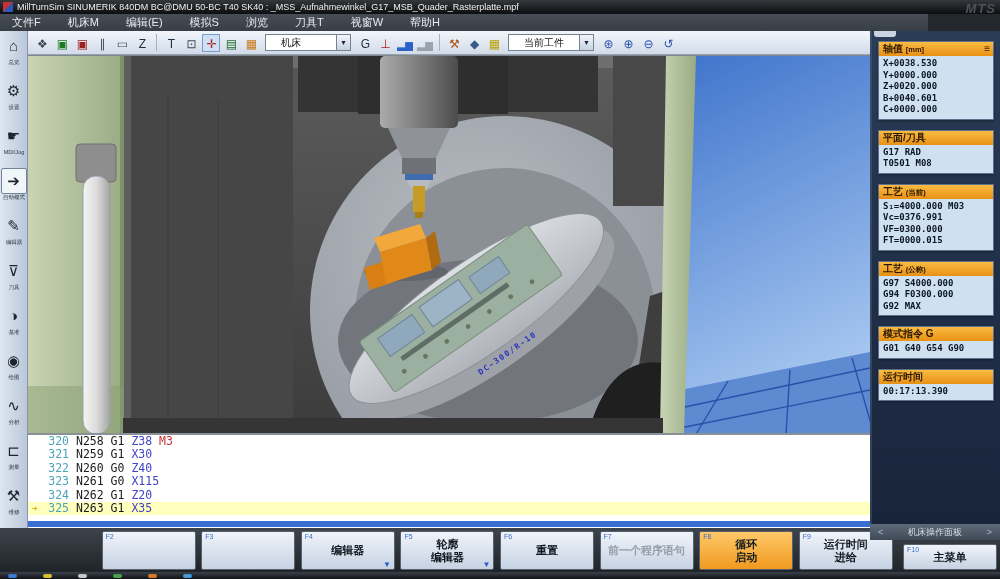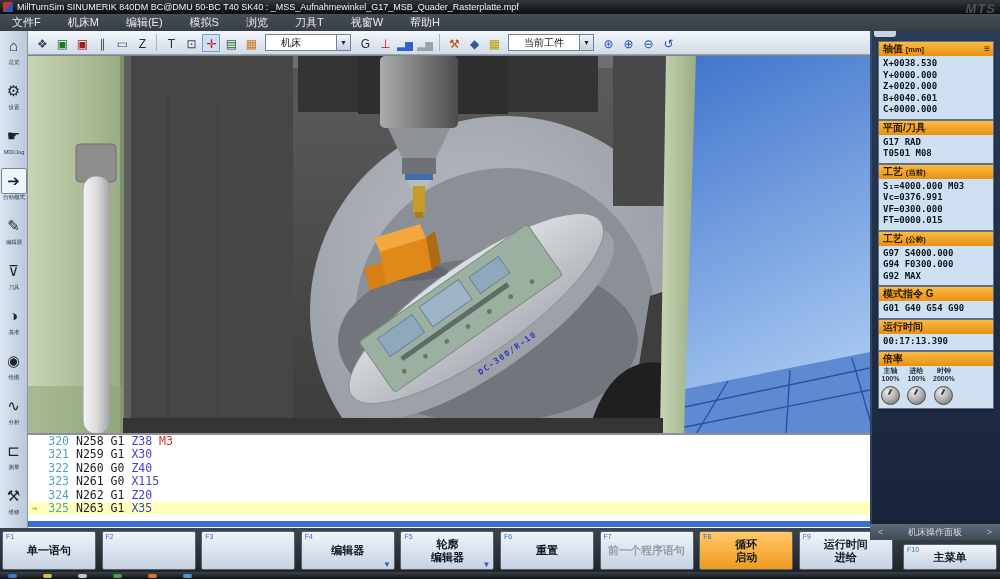--- a/index.html
+++ b/index.html
@@ -9,21 +9,21 @@
   
   .title-bar{position:absolute;left:0;top:0;width:1000px;height:14px;
     background:linear-gradient(#34383c,#0c0e10);color:#f0f0f0;font-size:9px;
     display:flex;align-items:center;gap:4px;padding-left:3px;box-sizing:border-box;}
   .app-icon{width:10px;height:10px;flex:0 0 10px;
     background:linear-gradient(135deg,#c83232 45%,#2858b8 55%);border-radius:1px;}
   .mts-logo{position:absolute;right:4px;top:1px;color:#4c5258;font-weight:bold;
     font-style:italic;font-size:13px;letter-spacing:1px;}
 
   
-  .menu-bar{position:absolute;left:0;top:14px;width:1000px;height:17px;
+  .menu-bar{position:absolute;left:0;top:14px;width:928px;height:17px;
     background:linear-gradient(#474d54,#383e45);color:#e8ecf0;font-size:11px;
     display:flex;align-items:center;gap:27px;padding-left:12px;box-sizing:border-box;}
   .menu-item{cursor:default;white-space:nowrap;}
 
   
   .toolbar{position:absolute;left:0;top:31px;right:130px;height:24px;
     background:linear-gradient(#f2f6fb,#d2dbe8);border-bottom:1px solid #98a2b0;
     display:flex;align-items:center;gap:2px;padding-left:33px;box-sizing:border-box;}
   .tb-icon{width:18px;height:18px;font-size:12px;line-height:18px;text-align:center;
     border:1px solid transparent;box-sizing:border-box;letter-spacing:-1px;overflow:hidden;}
@@ -60,21 +60,21 @@
   .ed-num{width:28px;text-align:right;color:#4aa4ba;flex:0 0 28px;margin-right:7px;}
   .tok-plain{color:#1a1a1a;} .tok-addr{color:#4343c8;} .tok-m{color:#c83030;}
   .ed-selbar{position:absolute;left:0;top:86px;width:842px;height:6px;background:#3a6ed0;}
 
   
   .right-panel{position:absolute;left:870px;top:31px;width:130px;height:493px;
     background:linear-gradient(#2a3c58,#18243a);border-left:2px solid #46587290;
     padding:10px 6px 0 6px;box-sizing:border-box;}
   .panel-tab{position:absolute;left:874px;top:31px;width:22px;height:6px;
     background:#c8d4e2;border-radius:0 0 3px 3px;}
-  .rp-section{margin-bottom:0;border:1px solid #60708c;box-shadow:0 1px 2px #00000060;}
+  .rp-section{margin-bottom:10px;border:1px solid #60708c;box-shadow:0 1px 2px #00000060;}
   .rp-header{background:linear-gradient(#f9bc42,#e89114);color:#2a1600;font-size:10px;
     font-weight:bold;height:14px;line-height:14px;padding:0 4px;position:relative;white-space:nowrap;}
   .rp-suffix{font-size:7.5px;}
   .rp-menu{position:absolute;right:3px;top:0;font-size:10px;color:#3a2400;cursor:default;}
   .rp-body{background:#cfe0f0;padding:2px 4px 3px 4px;}
   .rp-row{font-family:"DejaVu Sans Mono",monospace;font-size:9px;font-weight:bold;
     color:#0c1624;line-height:11.5px;white-space:pre;}
   .rp-knobs{display:flex;gap:7px;padding:1px 2px 3px 2px;background:#cfe0f0;}
   .knob-col{text-align:center;font-size:7px;font-weight:bold;color:#22303e;line-height:8px;}
   .knob-dial{width:17px;height:17px;border-radius:50%;margin:3px auto 0;
@@ -376,56 +376,30 @@
         <div class="rp-body">
           <div class="rp-row">G01 G40 G54 G90</div>
         </div>
       </div>
       <div class="rp-section">
         <div class="rp-header"><span>运行时间</span></div>
         <div class="rp-body">
           <div class="rp-row">00:17:13.390</div>
         </div>
       </div>
-      <div class="rp-section">
-        <div class="rp-header"><span>倍率</span></div>
-        <div class="rp-knobs">
-          <div class="knob-col">
-            <div>主轴</div>
-            <div>100%</div>
-            <div class="knob-dial"></div>
-          </div>
-          <div class="knob-col">
-            <div>进给</div>
-            <div>100%</div>
-            <div class="knob-dial"></div>
-          </div>
-          <div class="knob-col">
-            <div>时钟</div>
-            <div>2000%</div>
-            <div class="knob-dial"></div>
-          </div>
-        </div>
-      </div>
     </div>
   <div class="panel-tab"></div>
 
   <div class="machine-panel-bar">
     <span class="mp-arrow">&lt;</span>
     <span>机床操作面板</span>
     <span class="mp-arrow">&gt;</span>
   </div>
 
   <div class="fkeys">
-      <div class="fkey" style="left: 2px;">
-        <span class="fk-key">F1</span>
-        <div class="fk-lines">
-          <div>单一语句</div>
-        </div>
-      </div>
       <div class="fkey" style="left: 101.6px;">
         <span class="fk-key">F2</span>
         <div class="fk-lines"></div>
       </div>
       <div class="fkey" style="left: 201.2px;">
         <span class="fk-key">F3</span>
         <div class="fk-lines"></div>
       </div>
       <div class="fkey" style="left: 300.8px;">
         <span class="fk-key">F4</span>

